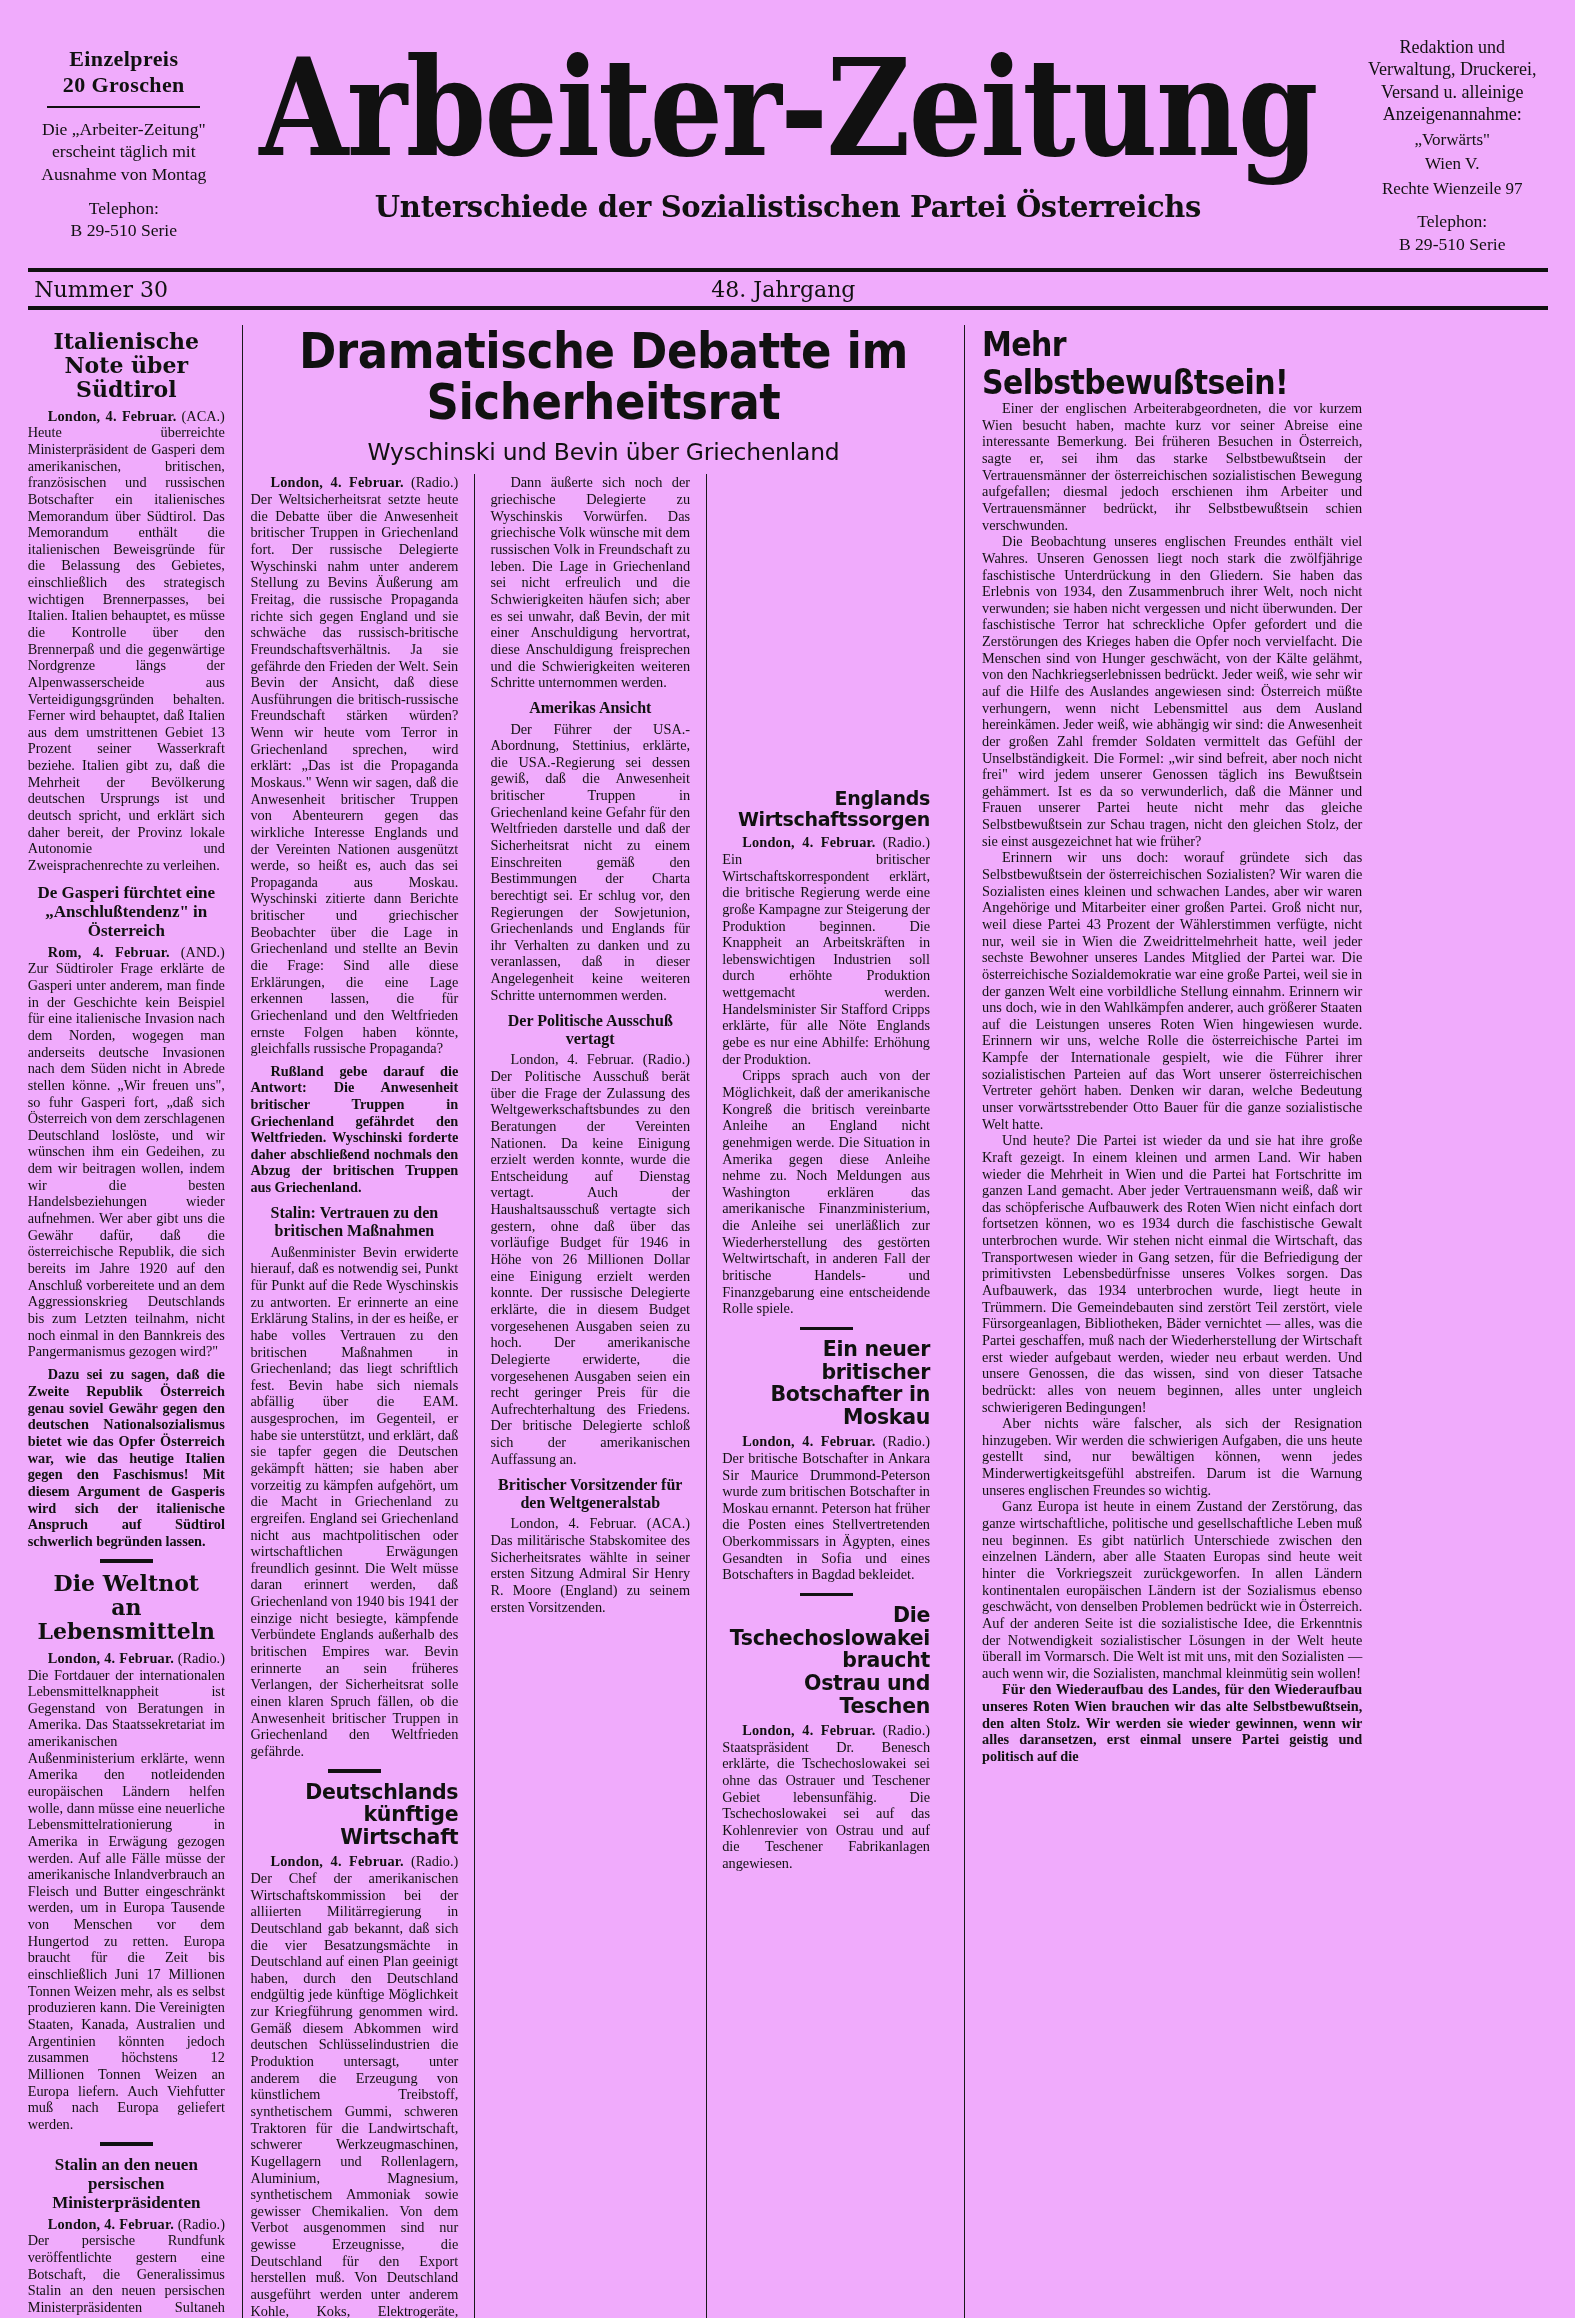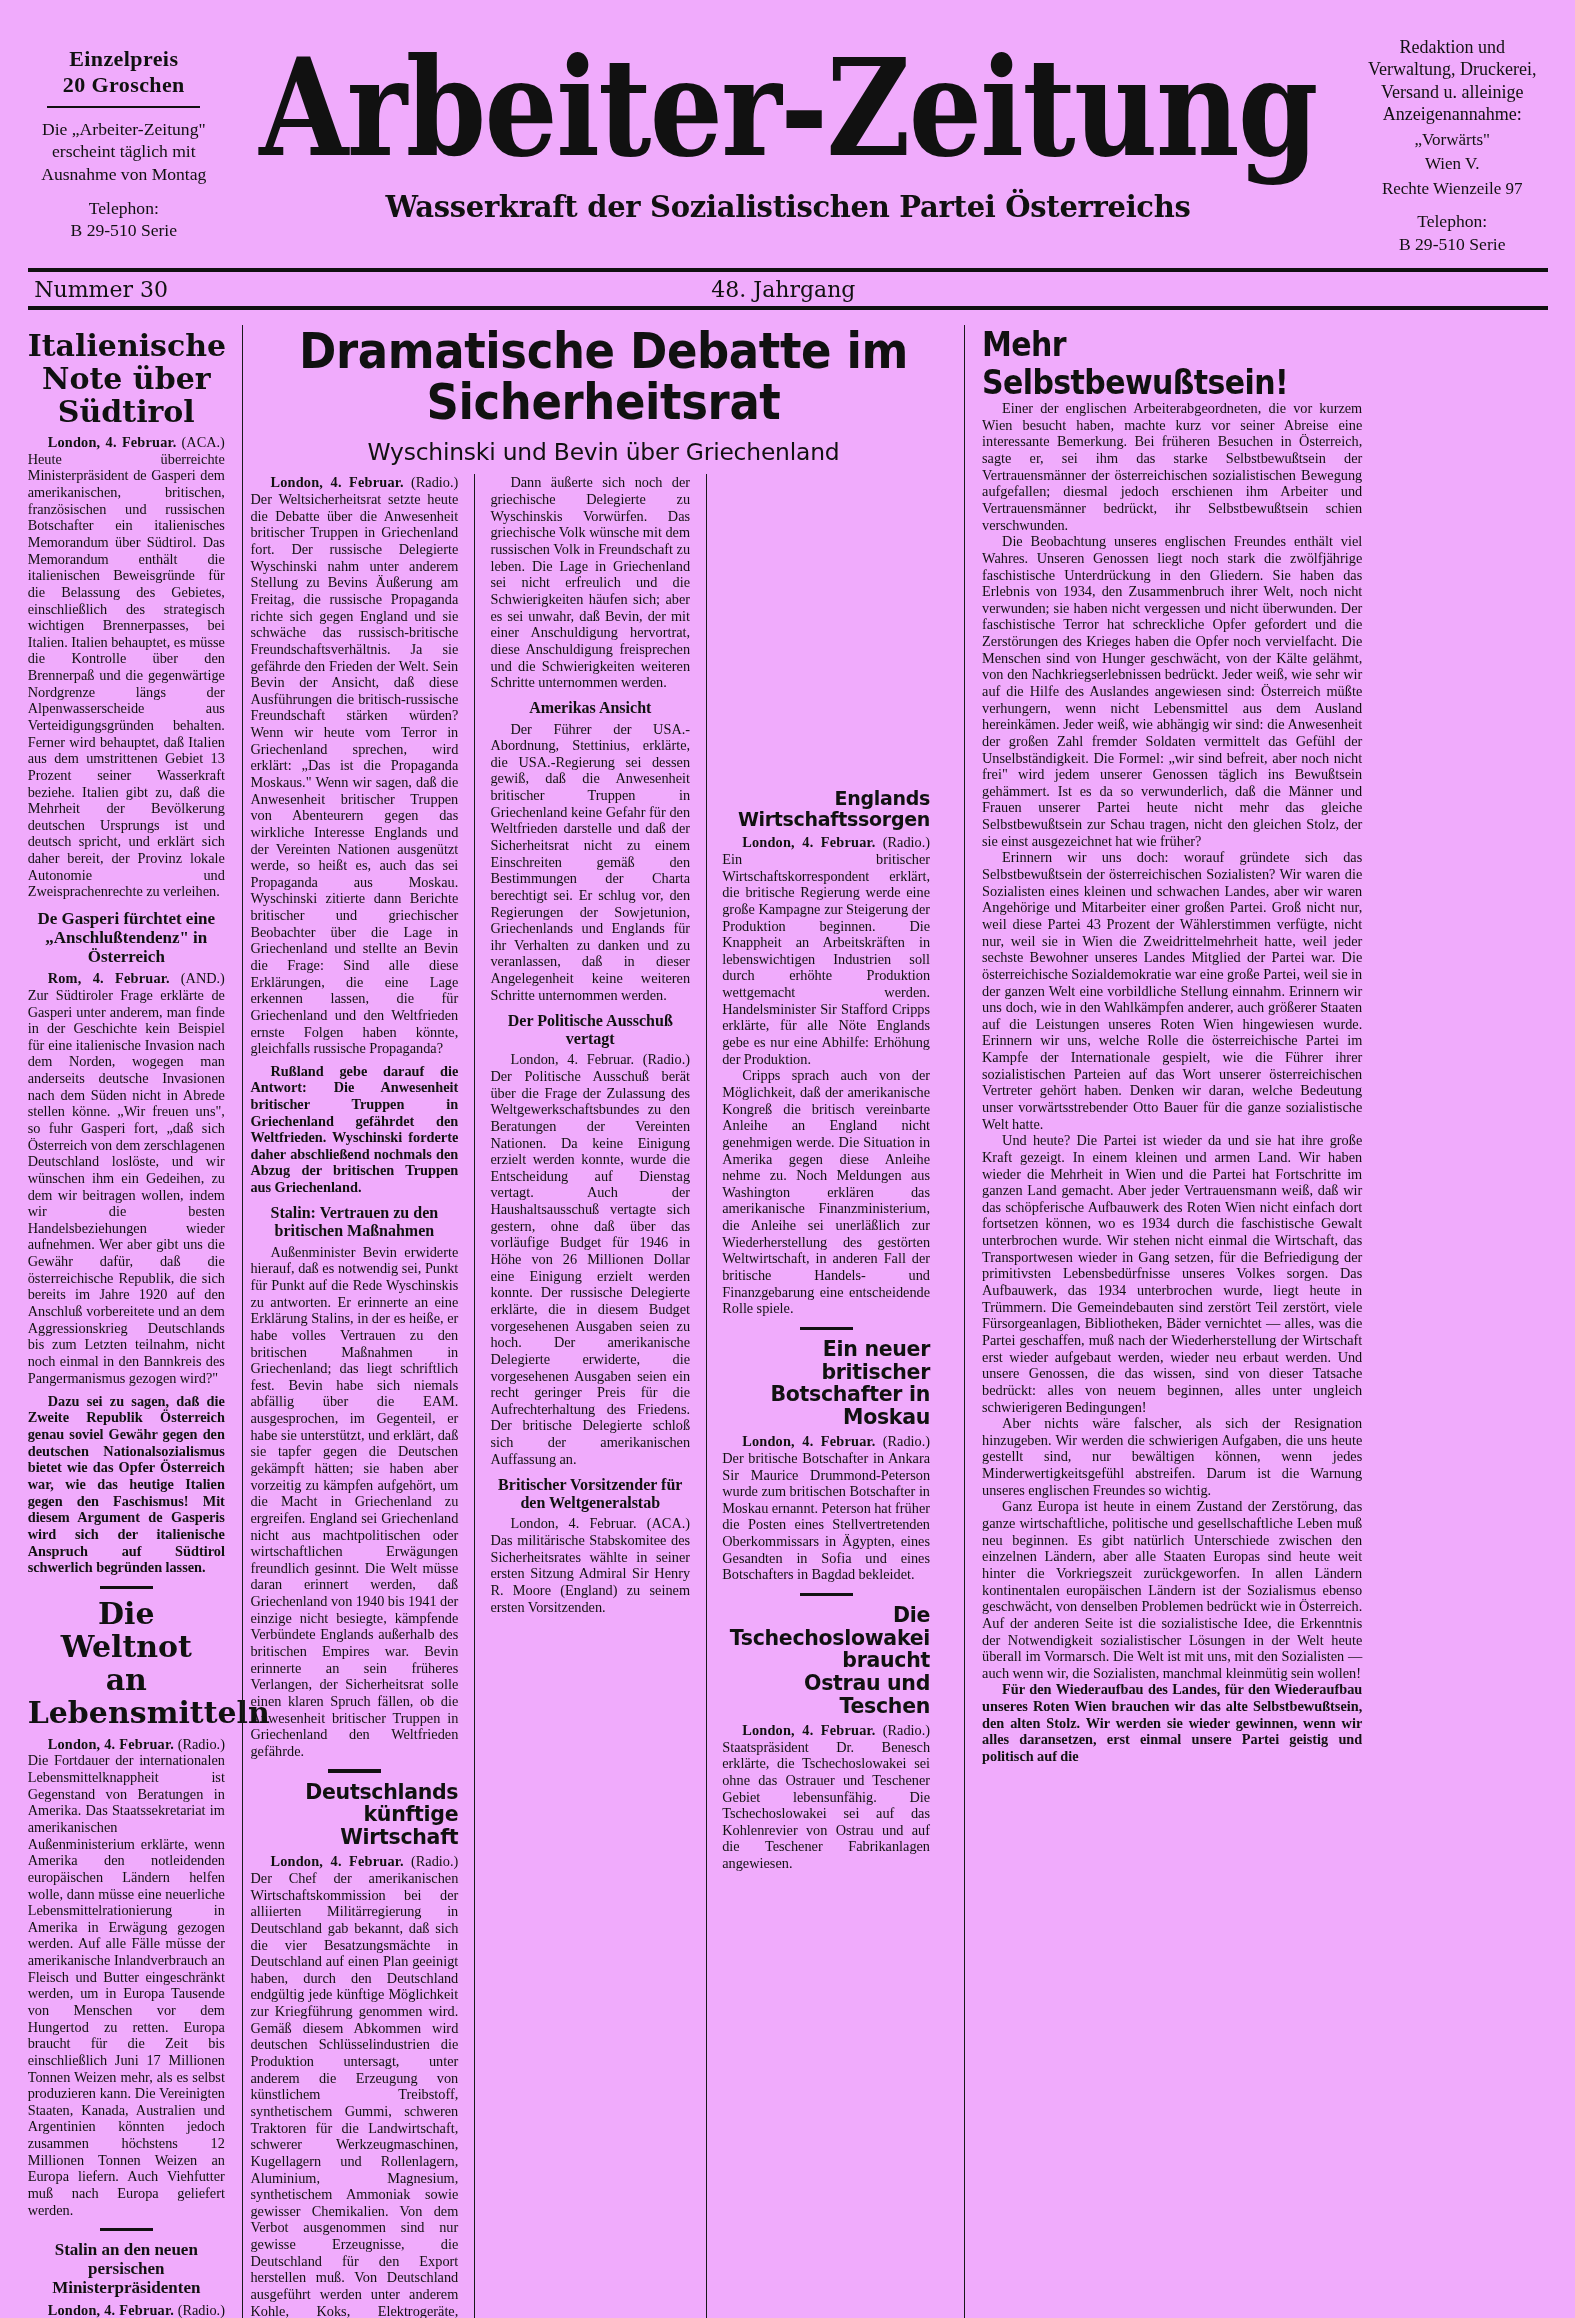--- a/index.html
+++ b/index.html
@@ -95,21 +95,21 @@
   .col-last{width:390px;padding-left:9.8px;}
   .midcols{display:flex;}
   .col-m{width:216px;box-sizing:border-box;}
   .col-m.a{padding-right:8.2px;}
   .col-m.b{padding:0 8.2px;}
   .col-m.c{padding-left:8.2px;}
 
   
   .hl-a{
     font-family:"DejaVu Serif", serif;
-    font-weight:700;font-size:30px;line-height:1.1;
+    font-weight:700;font-size:22px;line-height:1.1;
     text-align:center;margin:3.3px 0 6.6px 0;
   }
   .hl-c{
     font-family:"Liberation Serif", serif;
     font-weight:700;font-size:17px;line-height:1.12;
     text-align:center;margin:9px 0 4.1px 0;
   }
   .hl-small{
     font-family:"Liberation Serif", serif;
     font-weight:700;font-size:16px;line-height:1.14;
@@ -177,21 +177,21 @@
       <hr class="mh-rule">
       <div class="mh-small">Die „Arbeiter-Zeitung" erscheint täglich mit Ausnahme von Montag</div>
       <div class="mh-tel">
         <div>Telephon:</div>
         <div>B 29-510 Serie</div>
       </div>
     </div>
 
     <div class="mh-center">
       <div class="mh-title">Arbeiter-Zeitung</div>
-      <div class="mh-sub">Wasserkraft der Sozialistischen Partei Österreichs</div>
+      <div class="mh-sub">Unterschiede der Sozialistischen Partei Österreichs</div>
     </div>
 
     <div class="mh-side right">
       <div class="mh-small">Redaktion und Verwaltung, Druckerei, Versand u. alleinige Anzeigenannahme:</div>
       <div class="mh-addr">„Vorwärts"</div>
       <div class="mh-addr">Wien V.</div>
       <div class="mh-addr">Rechte Wienzeile 97</div>
       <div class="mh-tel">
         <div>Telephon:</div>
         <div>B 29-510 Serie</div>

